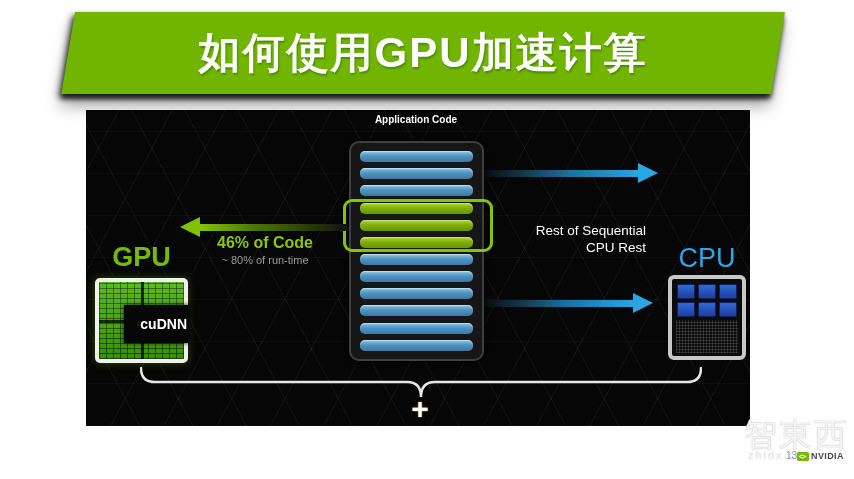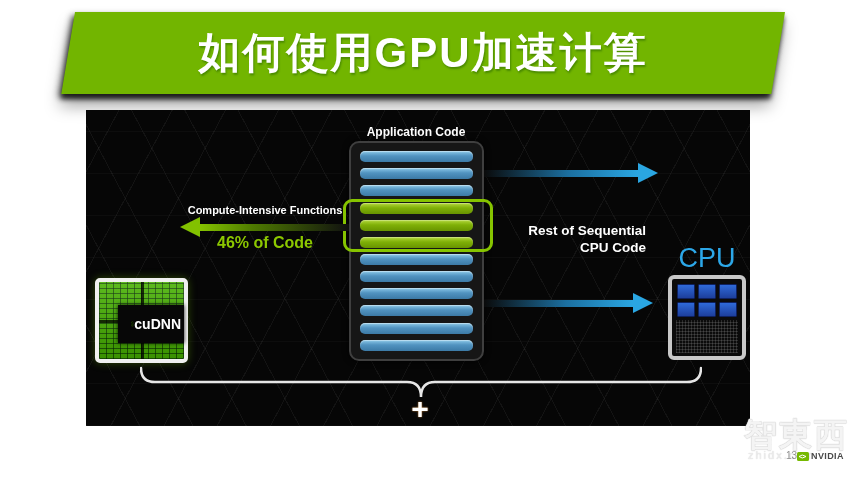--- a/index.html
+++ b/index.html
@@ -28,21 +28,21 @@
     position:absolute; left:86px; top:110px; width:664px; height:316px;
     background-color:#060606;
     background-image:
       repeating-linear-gradient(62deg,  rgba(255,255,255,0.05) 0 1px, transparent 1px 47px),
       repeating-linear-gradient(-62deg, rgba(255,255,255,0.05) 0 1px, transparent 1px 47px),
       repeating-linear-gradient(0deg,   rgba(255,255,255,0.028) 0 1px, transparent 1px 42px);
   }
   .panel * { position:absolute; }
 
   .app-code-label { left:230px; top:4px; width:200px; text-align:center;
-    color:#fff; font-weight:bold; font-size:12px;margin-top:11px; }
+    color:#fff; font-weight:bold; font-size:10px; }
 
   .code-box {
     left:263px; top:31px; width:135px; height:220px;
     background:#161616; border:2px solid #3f3f3f; border-radius:10px;
     box-shadow:0 0 6px rgba(0,0,0,0.9);
     display:flex; position:absolute; flex-direction:column;
     justify-content:space-evenly; padding:2px 9px;
   }
   .code-box .bar { position:static; height:11px; border-radius:5px; }
   .bar.blue  { background:linear-gradient(180deg,#8cc9e9 0%,#5193c0 45%,#3c7aa6 100%);
@@ -70,42 +70,42 @@
   .arrow-left-head { left:94px; top:107px; width:0; height:0;
     border-right:20px solid #82c100; border-top:10.5px solid transparent; border-bottom:10.5px solid transparent; }
 
   .cif-label { left:90px; top:94px; width:178px; text-align:center;
     color:#fff; font-weight:bold; font-size:11px; }
   .pct-label { left:90px; top:124px; width:178px; text-align:center;
     color:#8cc800; font-weight:bold; font-size:16px; }
   .runtime-label { left:90px; top:144px; width:178px; text-align:center;
     color:#9b9b9b; font-size:11px; }
   .rest-label { left:390px; top:112px; width:170px; text-align:right;
-    color:#fff; font-weight:bold; font-size:13.5px; line-height:17px; }
+    color:#fff; font-weight:normal; font-size:13.5px; line-height:17px; }
 
   .gpu-label { left:9px; top:132px; width:93px; text-align:center;
     color:#76b900; font-weight:bold; font-size:27px; }
   .cpu-label { left:582px; top:133px; width:78px; text-align:center;
     color:#2ca7e8; font-weight:normal; font-size:27px; }
 
   
   .gpu-chip {
     left:9px; top:168px; width:93px; height:85px;
     border:4px solid #f0f0f0; border-radius:5px;
     background-color:#46b000;
     background-image:
       linear-gradient(rgba(255,255,255,0.12),rgba(0,0,0,0.18)),
       repeating-linear-gradient(90deg, rgba(0,35,0,0.6) 0 1px, transparent 1px 7px),
       repeating-linear-gradient(0deg,  rgba(0,35,0,0.6) 0 1px, transparent 1px 5px);
     box-shadow:0 0 8px rgba(120,200,0,0.35);
   }
   .gpu-chip .cross-h { left:0; right:0; top:38px; height:3px; background:rgba(0,0,0,0.75); }
   .gpu-chip .cross-v { top:0; bottom:0; left:42px; width:3px; background:rgba(0,0,0,0.75); }
   .cudnn-box {
-    left:19px; top:23px; width:66px; height:38px; background:#070707;
+    left:25px; top:23px; width:66px; height:38px; background:#070707;
     display:flex; align-items:center; justify-content:flex-end; padding-right:3px;
     box-shadow:0 0 4px rgba(0,0,0,0.9);
     padding-left:13px;
   }
   .cudnn-box .nn-icon { position:static; }
   .cudnn-text { position:static; color:#fff; font-weight:bold; font-size:14px; }
 
   
   .cpu-chip {
     left:582px; top:165px; width:78px; height:85px;
@@ -121,21 +121,21 @@
       repeating-linear-gradient(90deg, rgba(160,160,160,0.22) 0 1px, transparent 1px 3px),
       repeating-linear-gradient(0deg,  rgba(160,160,160,0.22) 0 1px, transparent 1px 3px);
   }
 
   .brace { left:54px; top:256px; }
   .plus-sign { left:294px; top:282px; width:80px; text-align:center;
     color:#fff; font-weight:bold; font-size:30px; text-shadow:0 0 2px #c87f2f; }
 
   
   .wm { position:absolute; }
-  .wm-logo { right:5px; top:413px; font-size:33px; font-weight:bold; letter-spacing:2px;
+  .wm-logo { right:5px; top:413px; font-size:33px; font-weight:normal; letter-spacing:2px;
     color:#f4f4f4; text-shadow:0 0 1px #c2c2c2, 0 0 1px #c2c2c2; }
   .wm-site { left:748px; top:449px; font-size:11px; letter-spacing:2px;
     color:#eeeeee; text-shadow:0 0 1px #c6c6c6; }
   .wm-page { left:786px; top:450px; font-size:10px; color:#8f8f8f; }
   .nvidia-wrap { left:797px; top:451px; display:flex; align-items:center; gap:2px; }
   .nv-text { font-size:9px; font-weight:bold; color:#4a4a4a; letter-spacing:0.4px;
     text-shadow:0 0 1px #ffffff; }
 </style>
 </head>
 <body>
@@ -166,27 +166,28 @@
 
   <div class="green-outline"></div>
 
   <div class="shaft arrow-top-shaft"></div>
   <div class="arrow-top-head"></div>
   <div class="shaft arrow-bot-shaft"></div>
   <div class="arrow-bot-head"></div>
   <div class="shaft arrow-left-shaft"></div>
   <div class="arrow-left-head"></div>
 
-  <div class="cif-label">Compute-Intensive Functions</div>
   <div class="pct-label">46% of Code</div>
+  <div class="runtime-label">~ 80% of run-time</div>
   <div class="rest-label">
     <span style="position:static">Rest of Sequential</span><br>
-    <span style="position:static">CPU Code</span>
+    <span style="position:static">CPU Rest</span>
   </div>
 
+  <div class="gpu-label">GPU</div>
   <div class="cpu-label">CPU</div>
 
   <div class="gpu-chip">
     <div class="cross-h"></div>
     <div class="cross-v"></div>
     <div class="cudnn-box">
       <svg class="nn-icon" width="16" height="26" viewBox="0 0 16 26">
         <g stroke="#2c5c00" stroke-width="0.6" fill="none">
           <path d="M2,4 L8,2 M2,4 L8,8 M2,4 L8,14 M2,13 L8,8 M2,13 L8,14 M2,13 L8,20 M2,22 L8,14 M2,22 L8,20 M2,22 L8,24 M8,2 L14,8 M8,8 L14,8 M8,14 L14,8 M8,14 L14,18 M8,20 L14,18 M8,24 L14,18"></path>
         </g>

